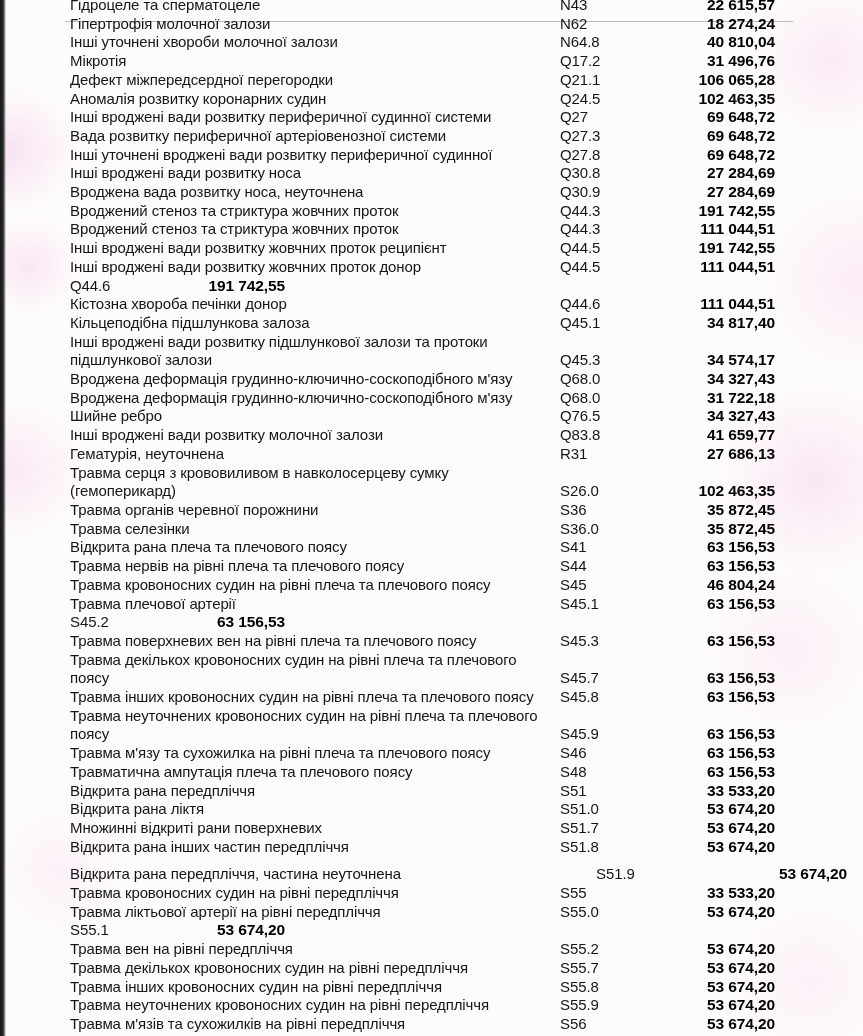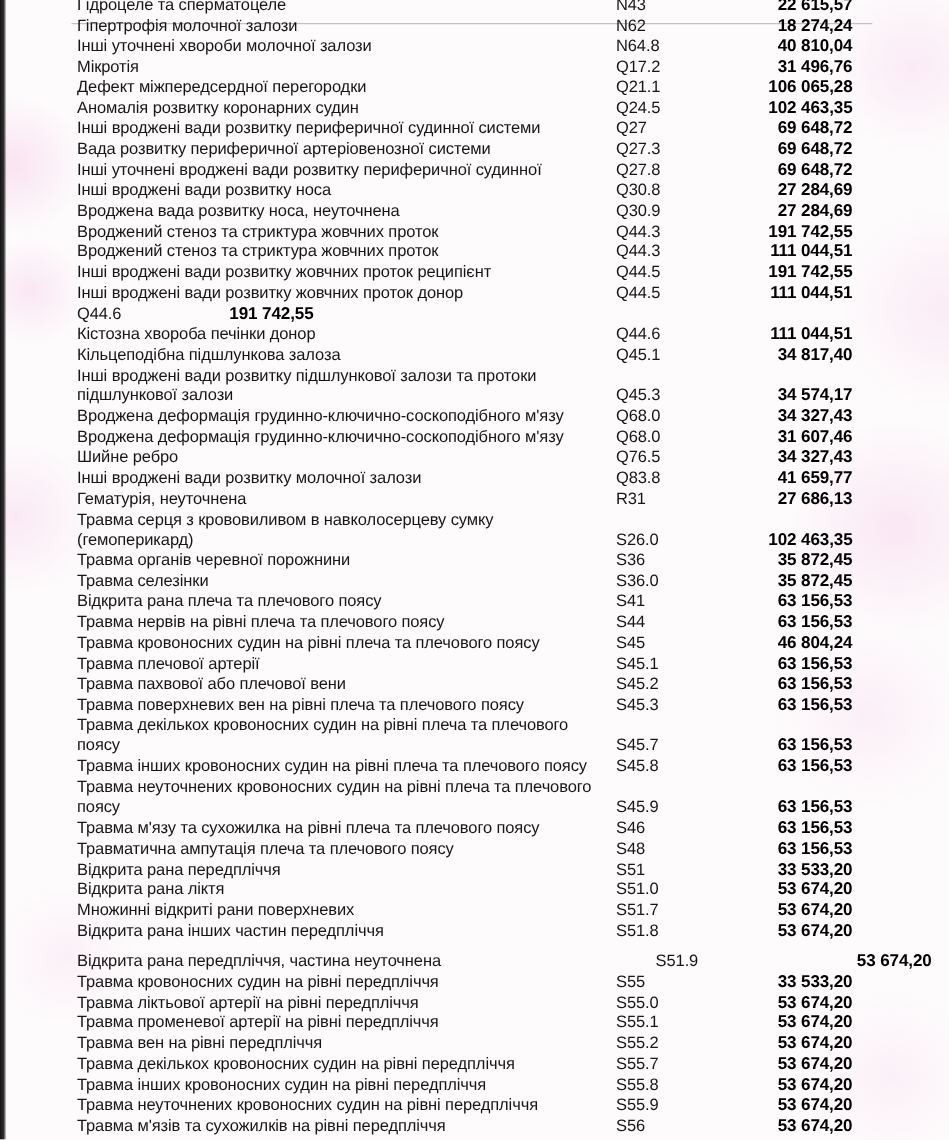--- a/index.html
+++ b/index.html
@@ -191,21 +191,21 @@
 
   <div class="row">
     <div class="cell name">Вроджена деформація грудинно-ключично-соскоподібного м'язу</div>
     <div class="cell code">Q68.0</div>
     <div class="cell amount">34 327,43</div>
   </div>
 
   <div class="row">
     <div class="cell name">Вроджена деформація грудинно-ключично-соскоподібного м'язу</div>
     <div class="cell code">Q68.0</div>
-    <div class="cell amount">31 607,46</div>
+    <div class="cell amount">31 722,18</div>
   </div>
 
   <div class="row">
     <div class="cell name">Шийне ребро</div>
     <div class="cell code">Q76.5</div>
     <div class="cell amount">34 327,43</div>
   </div>
 
   <div class="row">
     <div class="cell name">Інші вроджені вади розвитку молочної залози</div>
@@ -256,21 +256,20 @@
     <div class="cell amount">46 804,24</div>
   </div>
 
   <div class="row">
     <div class="cell name">Травма плечової артерії</div>
     <div class="cell code">S45.1</div>
     <div class="cell amount">63 156,53</div>
   </div>
 
   <div class="row">
-    <div class="cell name">Травма пахвової або плечової вени</div>
     <div class="cell code">S45.2</div>
     <div class="cell amount">63 156,53</div>
   </div>
 
   <div class="row">
     <div class="cell name">Травма поверхневих вен на рівні плеча та плечового поясу</div>
     <div class="cell code">S45.3</div>
     <div class="cell amount">63 156,53</div>
   </div>
 
@@ -342,21 +341,20 @@
     <div class="cell amount">33 533,20</div>
   </div>
 
   <div class="row">
     <div class="cell name">Травма ліктьової артерії на рівні передпліччя</div>
     <div class="cell code">S55.0</div>
     <div class="cell amount">53 674,20</div>
   </div>
 
   <div class="row">
-    <div class="cell name">Травма променевої артерії на рівні передпліччя</div>
     <div class="cell code">S55.1</div>
     <div class="cell amount">53 674,20</div>
   </div>
 
   <div class="row">
     <div class="cell name">Травма вен на рівні передпліччя</div>
     <div class="cell code">S55.2</div>
     <div class="cell amount">53 674,20</div>
   </div>
 

